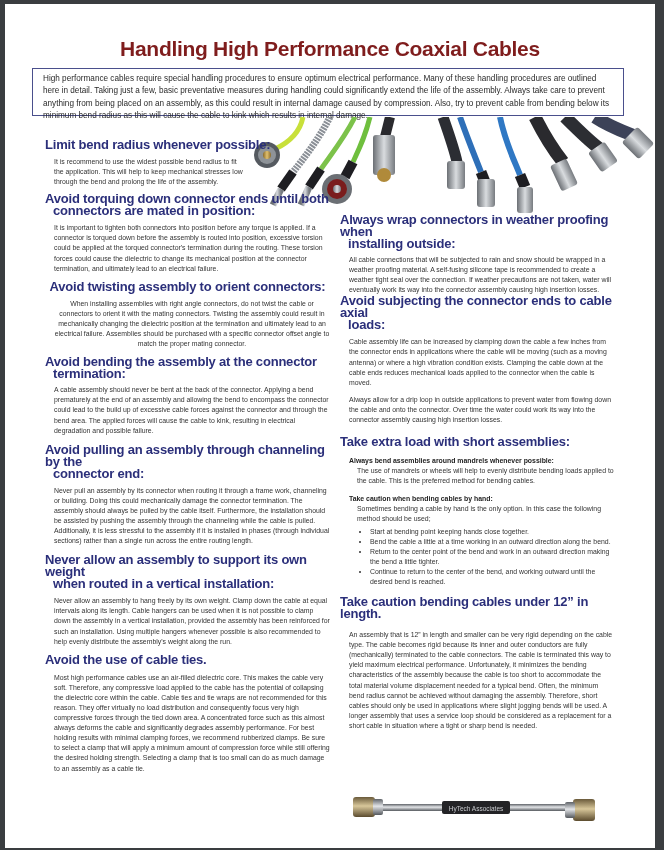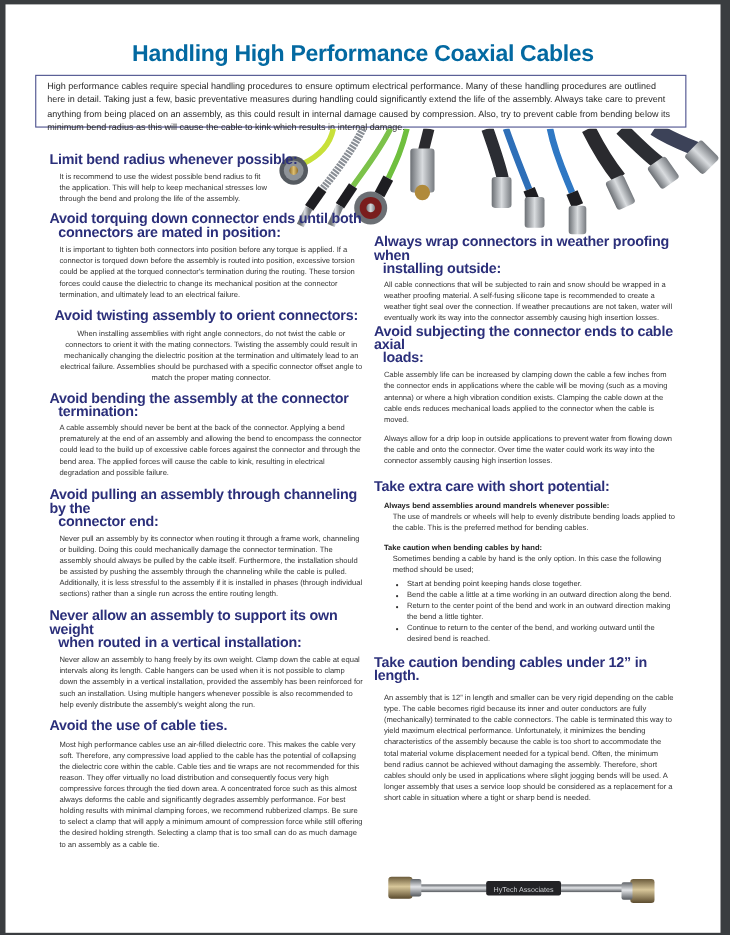--- a/index.html
+++ b/index.html
@@ -8,21 +8,21 @@
     background:#3a3d40;
     font-family:"Liberation Sans", sans-serif;
     position:relative;
   }
   .page {
     position:absolute; left:5px; top:4px; width:650px; height:844px;
     background:#ffffff; overflow:hidden;
   }
   .title {
     position:absolute; left:0; top:33px; width:650px; text-align:center;
-    font-size:21px; font-weight:bold; color:#0369a1; letter-spacing:-0.3px;
+    font-size:21px; font-weight:bold; color:#7f1d1d; letter-spacing:-0.3px;
     font-family:"Liberation Sans", sans-serif;
   }
   .intro {
     position:absolute; left:27px; top:64px; width:592px; height:48px;
     border:1.5px solid #4a4f8c; box-sizing:border-box;
     padding:4px 10px 12px 10px;
     font-size:8.2px; line-height:12.4px; color:#2a2a2a;
   }
   .col { position:absolute; }
   .h {
@@ -141,21 +141,21 @@
       <p class="p" style="margin-top:5px;">All cable connections that will be subjected to rain and snow should be wrapped in a weather proofing material. A self-fusing silicone tape is recommended to create a weather tight seal over the connection. If weather precautions are not taken, water will eventually work its way into the connector assembly causing high insertion losses.</p>
     </div>
     <div>
       <p class="h"><span>Avoid subjecting the connector ends to cable axial</span><span class="indent">loads:</span></p>
       <p class="p" style="margin-top:6px;">Cable assembly life can be increased by clamping down the cable a few inches from the connector ends in applications where the cable will be moving (such as a moving antenna) or where a high vibration condition exists. Clamping the cable down at the cable ends reduces mechanical loads applied to the connector when the cable is moved.</p>
     </div>
     <div style="margin-top:7px;">
       <p class="p" style="margin-top:7px;">Always allow for a drip loop in outside applications to prevent water from flowing down the cable and onto the connector. Over time the water could work its way into the connector assembly causing high insertion losses.</p>
     </div>
     <div style="margin-top:11px;">
-      <p class="h">Take extra care with short potential:</p>
+      <p class="h">Take extra load with short assemblies:</p>
       <p class="sub-h" style="margin-top:8px;">Always bend assemblies around mandrels whenever possible:</p>
       <p class="sub-p">The use of mandrels or wheels will help to evenly distribute bending loads applied to the cable. This is the preferred method for bending cables.</p>
       <p class="sub-h" style="margin-top:8px;">Take caution when bending cables by hand:</p>
       <p class="sub-p">Sometimes bending a cable by hand is the only option. In this case the following method should be used;</p>
       <ul class="bullets">
         <li>Start at bending point keeping hands close together.</li>
         <li>Bend the cable a little at a time working in an outward direction along the bend.</li>
         <li>Return to the center point of the bend and work in an outward direction making the bend a little tighter.</li>
         <li>Continue to return to the center of the bend, and working outward until the desired bend is reached.</li>
       </ul>

